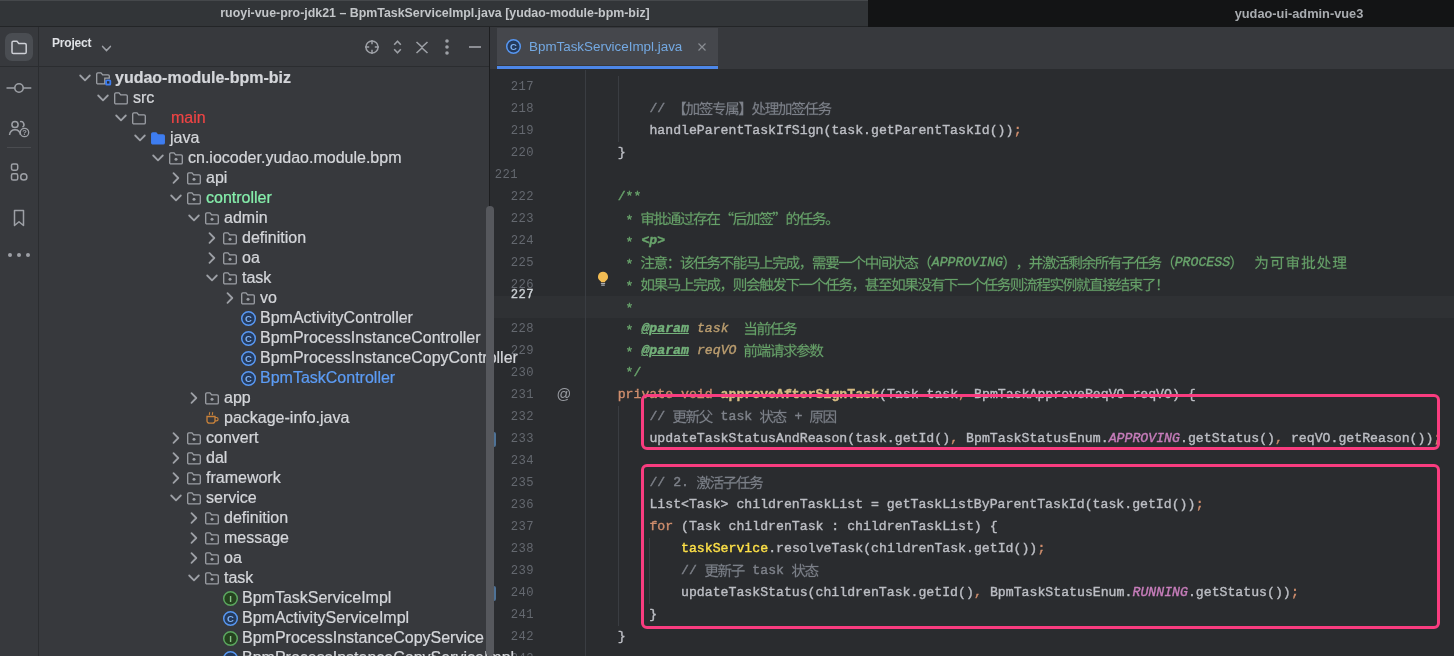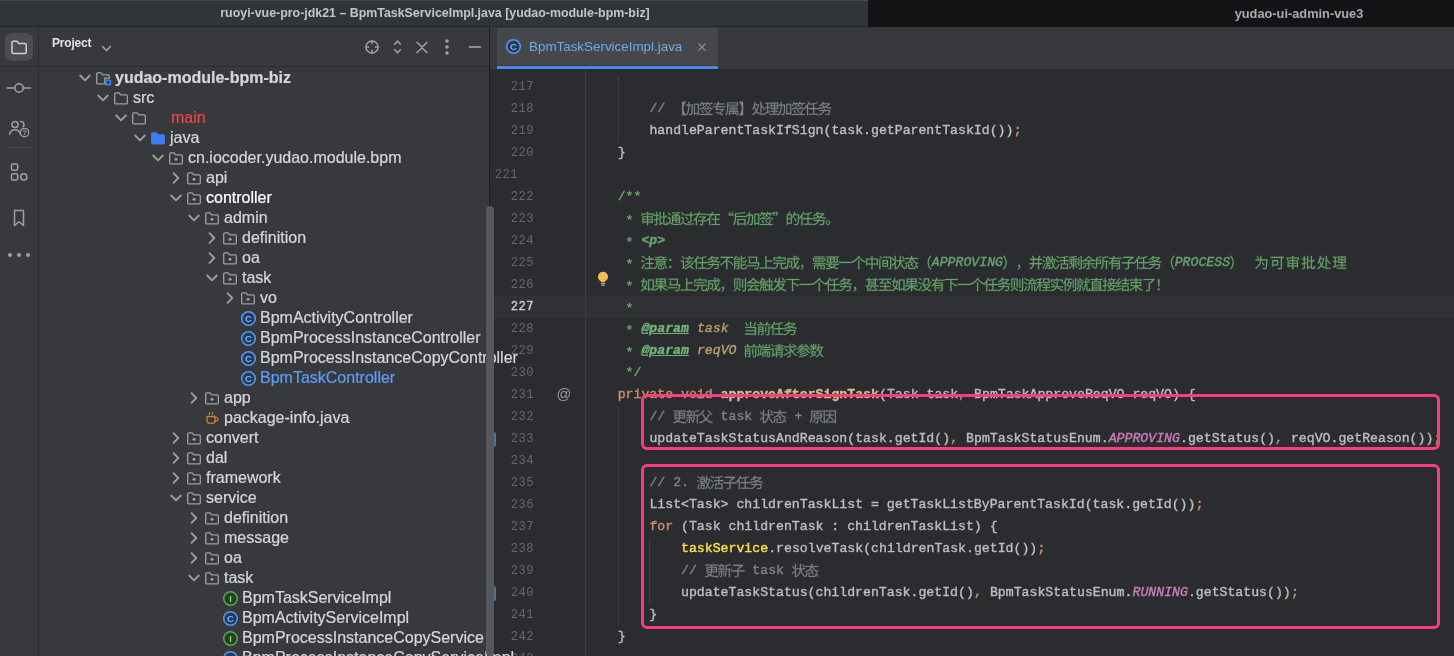--- a/index.html
+++ b/index.html
@@ -136,21 +136,21 @@
 <span class="t n" style="left:484px;top:76px">217</span>
 <span class="t n" style="left:484px;top:98px">218</span>
 <span class="t n" style="left:484px;top:120px">219</span>
 <span class="t n" style="left:484px;top:142px">220</span>
 <span class="t n" style="left:468px;top:164px">221</span>
 <span class="t n" style="left:484px;top:186px">222</span>
 <span class="t n" style="left:484px;top:208px">223</span>
 <span class="t n" style="left:484px;top:230px">224</span>
 <span class="t n" style="left:484px;top:252px">225</span>
 <span class="t n" style="left:484px;top:274px">226</span>
-<span class="t ncur" style="left:484px;top:296px">227</span>
+<span class="t ncur" style="left:484px;top:284px">227</span>
 <span class="t n" style="left:484px;top:318px">228</span>
 <span class="t n" style="left:484px;top:340px">229</span>
 <span class="t n" style="left:484px;top:362px">230</span>
 <span class="t n" style="left:484px;top:384px">231</span>
 <span class="t n" style="left:484px;top:406px">232</span>
 <span class="t n" style="left:484px;top:428px">233</span>
 <span class="t n" style="left:484px;top:450px">234</span>
 <span class="t n" style="left:484px;top:472px">235</span>
 <span class="t n" style="left:484px;top:494px">236</span>
 <span class="t n" style="left:484px;top:516px">237</span>
@@ -505,21 +505,21 @@
     <circle cx="8" cy="9.2" r="1.5" fill="#9DA0A6"></circle>
   </svg>
 <div class="tt" style="left:206px;top:168px;color:#D4D6DA;">api</div>
 <svg style="position:absolute;left:168.0px;top:190.0px" width="16" height="16">
     <path d="M3.2 5.5 8 10.3 12.8 5.5" fill="none" stroke="#9DA0A6" stroke-width="1.8" stroke-linecap="round" stroke-linejoin="round"></path>
   </svg>
 <svg style="position:absolute;left:186.0px;top:190.0px" width="16" height="16">
     <path d="M1.7 4.1c0-.7.5-1.2 1.2-1.2h3.1l1.7 2h5.4c.7 0 1.2.5 1.2 1.2v6.6c0 .7-.5 1.2-1.2 1.2H2.9c-.7 0-1.2-.5-1.2-1.2z" fill="none" stroke="#9DA0A6" stroke-width="1.3"></path>
     <circle cx="8" cy="9.2" r="1.5" fill="#9DA0A6"></circle>
   </svg>
-<div class="tt" style="left:206px;top:188px;color:#ffffff;">controller</div>
+<div class="tt" style="left:206px;top:188px;color:#86efac;">controller</div>
 <svg style="position:absolute;left:186.0px;top:210.0px" width="16" height="16">
     <path d="M3.2 5.5 8 10.3 12.8 5.5" fill="none" stroke="#9DA0A6" stroke-width="1.8" stroke-linecap="round" stroke-linejoin="round"></path>
   </svg>
 <svg style="position:absolute;left:204.0px;top:210.0px" width="16" height="16">
     <path d="M1.7 4.1c0-.7.5-1.2 1.2-1.2h3.1l1.7 2h5.4c.7 0 1.2.5 1.2 1.2v6.6c0 .7-.5 1.2-1.2 1.2H2.9c-.7 0-1.2-.5-1.2-1.2z" fill="none" stroke="#9DA0A6" stroke-width="1.3"></path>
     <circle cx="8" cy="9.2" r="1.5" fill="#9DA0A6"></circle>
   </svg>
 <div class="tt" style="left:224px;top:208px;color:#D4D6DA;">admin</div>
 <svg style="position:absolute;left:204.0px;top:230.0px" width="16" height="16">
     <path d="M5.5 3.2 10.3 8 5.5 12.8" fill="none" stroke="#9DA0A6" stroke-width="1.8" stroke-linecap="round" stroke-linejoin="round"></path>

